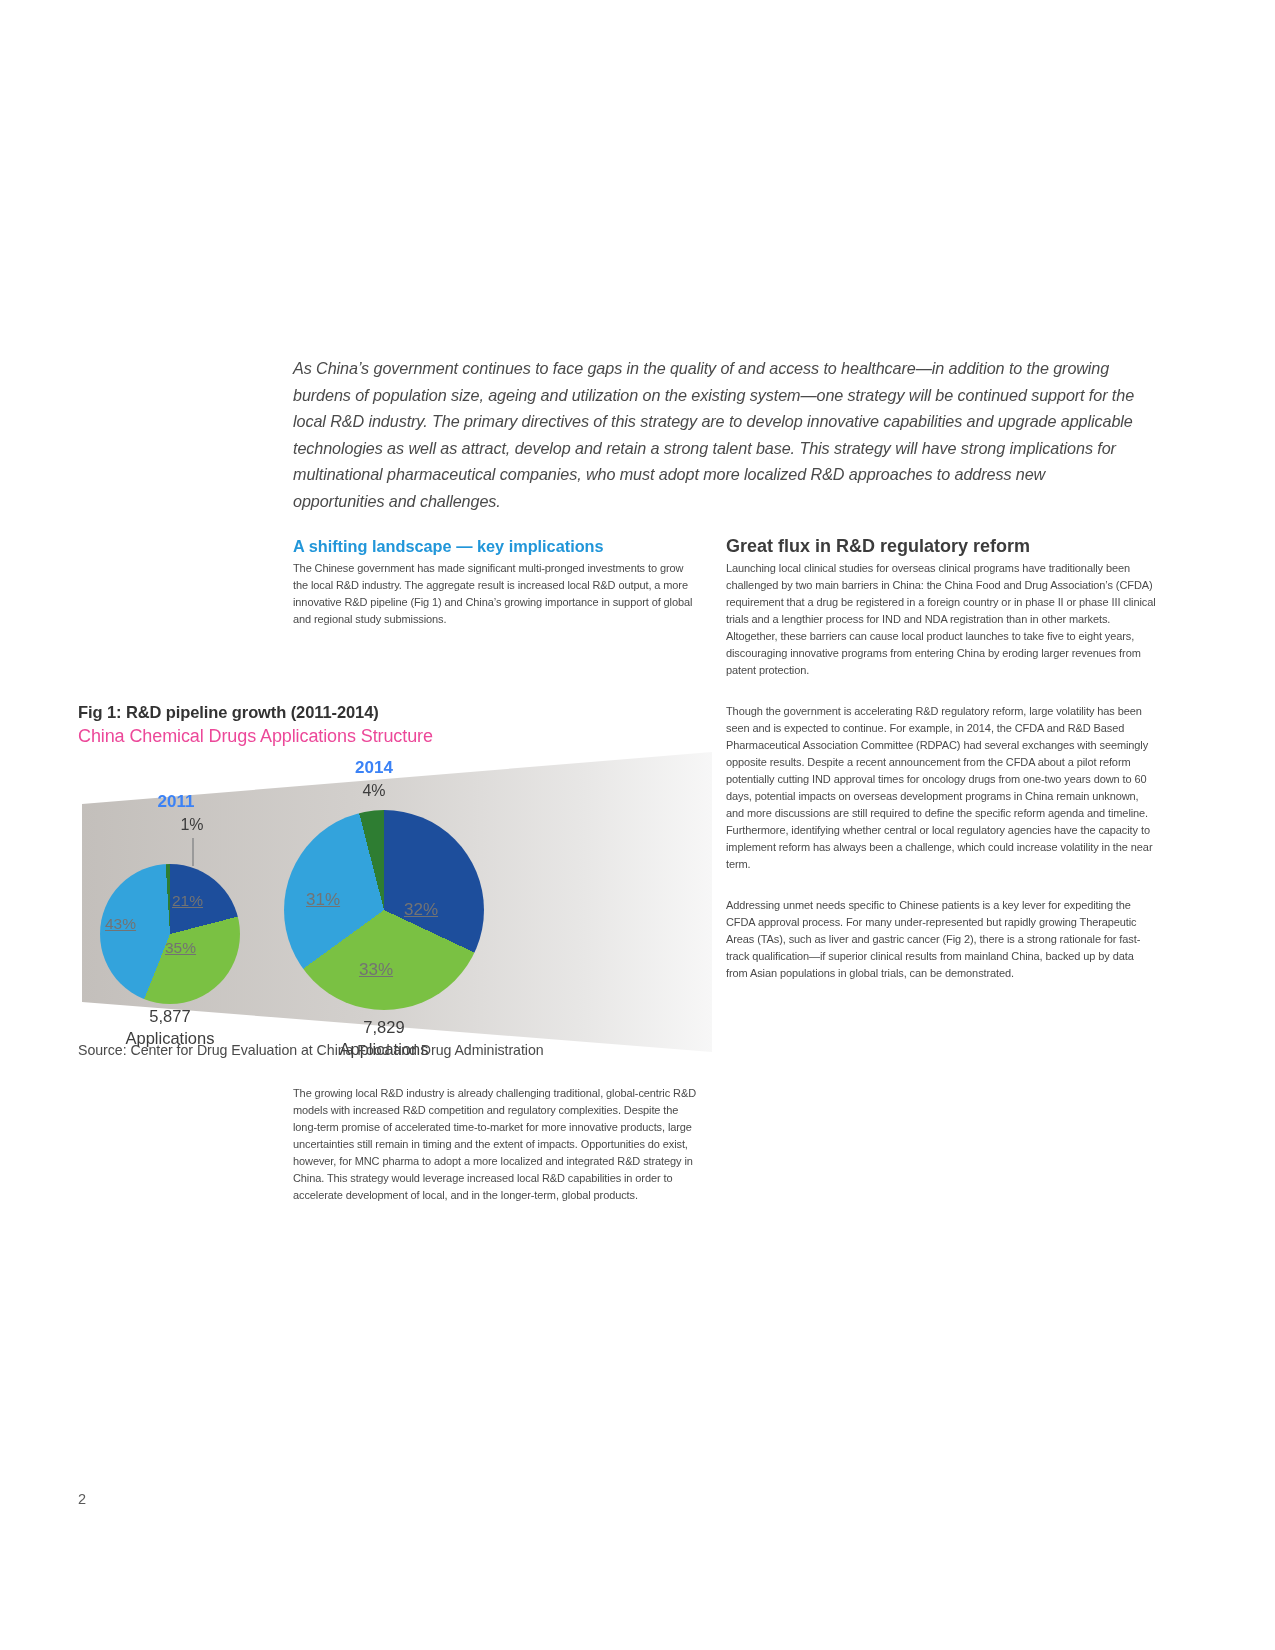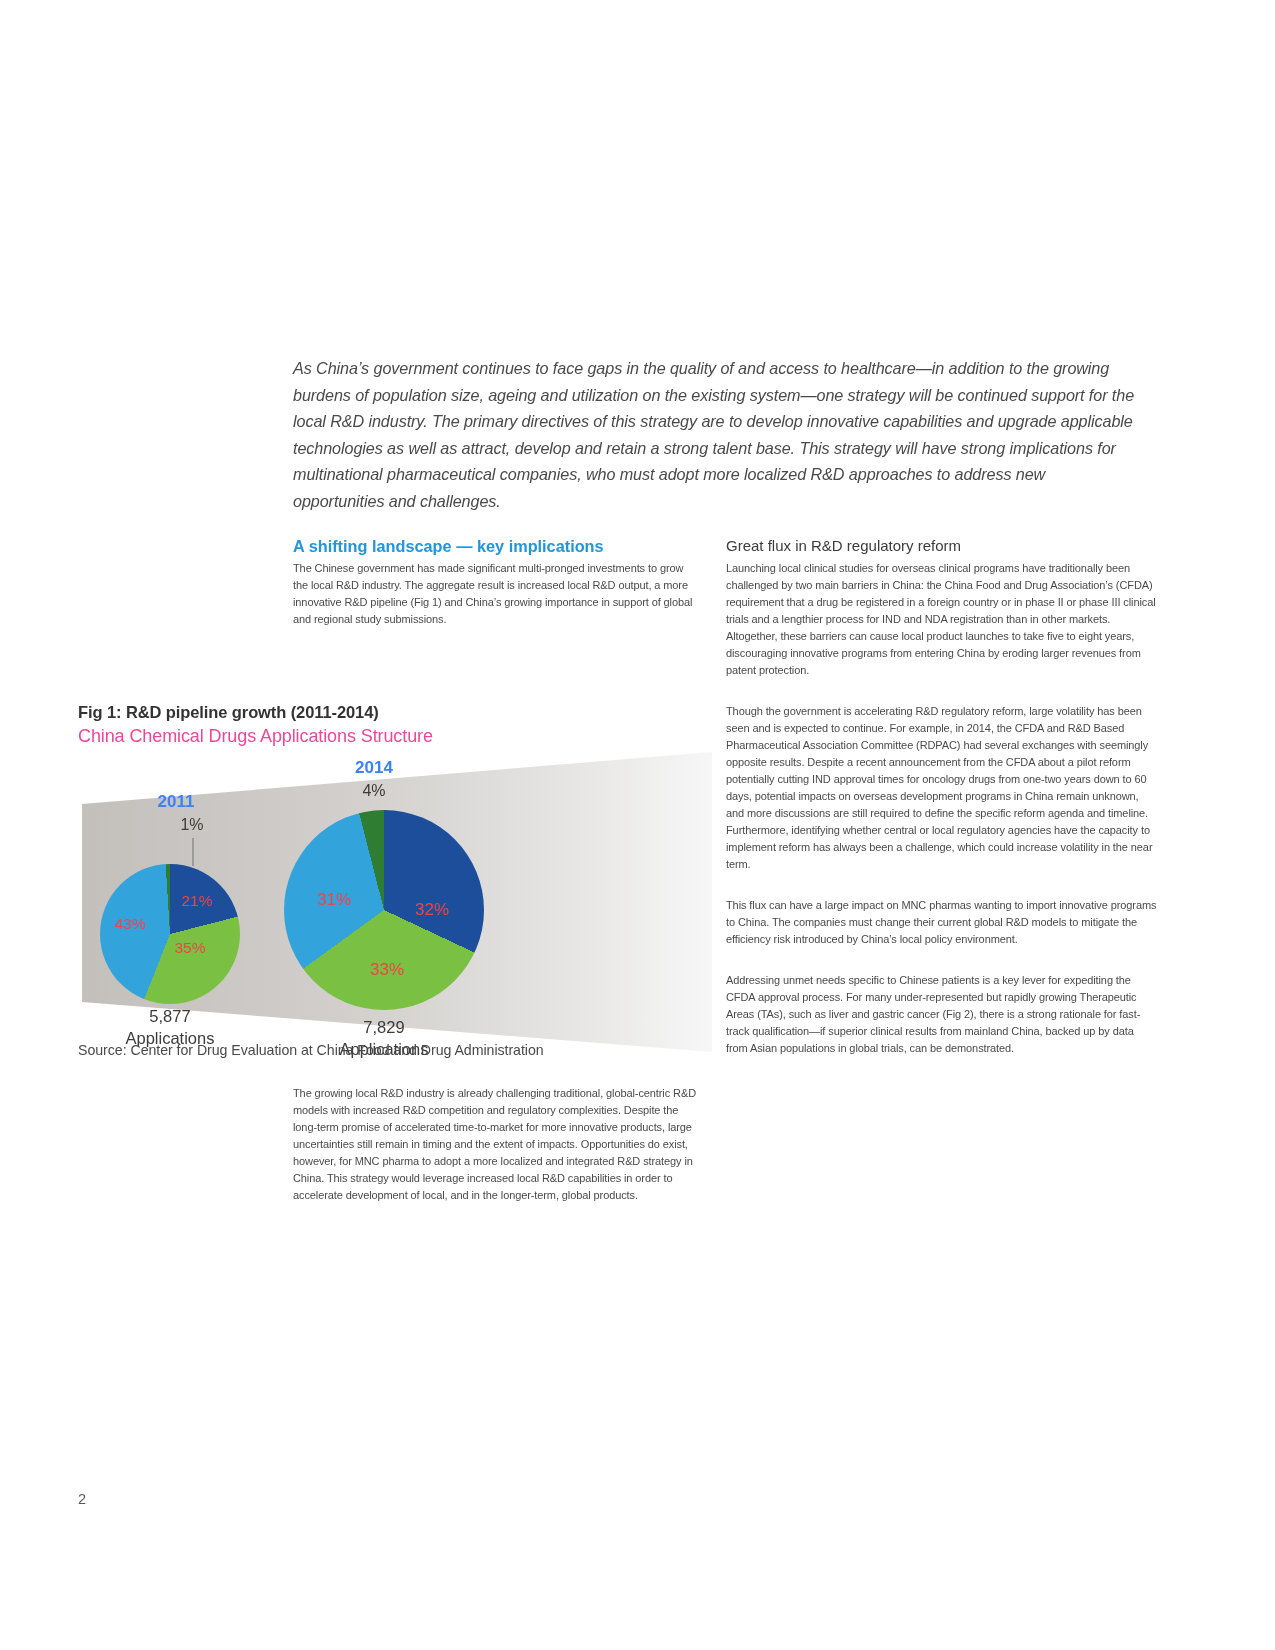--- a/index.html
+++ b/index.html
@@ -56,22 +56,22 @@
 
   h3.sub-head {
     margin: 0 0 1px 0;
     font-size: 16.3px;
     font-weight: bold;
     line-height: 26px;
     color: #2196d9;
   }
   h3.sub-head-dark {
     margin: 0 0 1px 0;
-    font-size: 15px;
-    font-weight: normal;
+    font-size: 18px;
+    font-weight: bold;
     line-height: 26px;
     color: #3c3c3c;
   }
   p.body {
     margin: 0 0 24px 0;
     font-size: 11px;
     line-height: 17px;
     color: #4a4a4a;
     letter-spacing: -0.1px;
   }
@@ -114,24 +114,25 @@
     inset: 0;
   }
 
   
   .pie {
     position: absolute;
     border-radius: 50%;
   }
   .pie-label {
     position: absolute;
-    color: #ef4444;
+    color: #737373;
     font-size: 17px;
-    text-align: center;
-    white-space: nowrap;
+    text-align: left;
+    white-space: nowrap;
+    text-decoration: underline;
   }
   .pie-label.small { font-size: 15.5px; }
   .outside-label {
     position: absolute;
     color: #3c3c3c;
     font-size: 16px;
     text-align: center;
     white-space: nowrap;
   }
   .year-label {
@@ -274,19 +275,18 @@
   <div class="source">Source: Center for Drug Evaluation at China Food and Drug Administration</div>
 
   <div class="col-left-lower">
     <p class="body">The growing local R&amp;D industry is already challenging traditional, global-centric R&amp;D models with increased R&amp;D competition and regulatory complexities. Despite the long-term promise of accelerated time-to-market for more innovative products, large uncertainties still remain in timing and the extent of impacts. Opportunities do exist, however, for MNC pharma to adopt a more localized and integrated R&amp;D strategy in China. This strategy would leverage increased local R&amp;D capabilities in order to accelerate development of local, and in the longer-term, global products.</p>
   </div>
 
   <div class="col-right">
     <h3 class="sub-head-dark">Great flux in R&amp;D regulatory reform</h3>
     <p class="body">Launching local clinical studies for overseas clinical programs have traditionally been challenged by two main barriers in China: the China Food and Drug Association’s (CFDA) requirement that a drug be registered in a foreign country or in phase II or phase III clinical trials and a lengthier process for IND and NDA registration than in other markets. Altogether, these barriers can cause local product launches to take five to eight years, discouraging innovative programs from entering China by eroding larger revenues from patent protection.</p>
     <p class="body">Though the government is accelerating R&amp;D regulatory reform, large volatility has been seen and is expected to continue. For example, in 2014, the CFDA and R&amp;D Based Pharmaceutical Association Committee (RDPAC) had several exchanges with seemingly opposite results. Despite a recent announcement from the CFDA about a pilot reform potentially cutting IND approval times for oncology drugs from one-two years down to 60 days, potential impacts on overseas development programs in China remain unknown, and more discussions are still required to define the specific reform agenda and timeline. Furthermore, identifying whether central or local regulatory agencies have the capacity to implement reform has always been a challenge, which could increase volatility in the near term.</p>
-    <p class="body">This flux can have a large impact on MNC pharmas wanting to import innovative programs to China. The companies must change their current global R&amp;D models to mitigate the efficiency risk introduced by China’s local policy environment.</p>
     <p class="body">Addressing unmet needs specific to Chinese patients is a key lever for expediting the CFDA approval process. For many under-represented but rapidly growing Therapeutic Areas (TAs), such as liver and gastric cancer (Fig 2), there is a strong rationale for fast-track qualification—if superior clinical results from mainland China, backed up by data from Asian populations in global trials, can be demonstrated.</p>
   </div>
 
   <div class="page-number">2</div>
 
 </div>
 
 </body></html>

